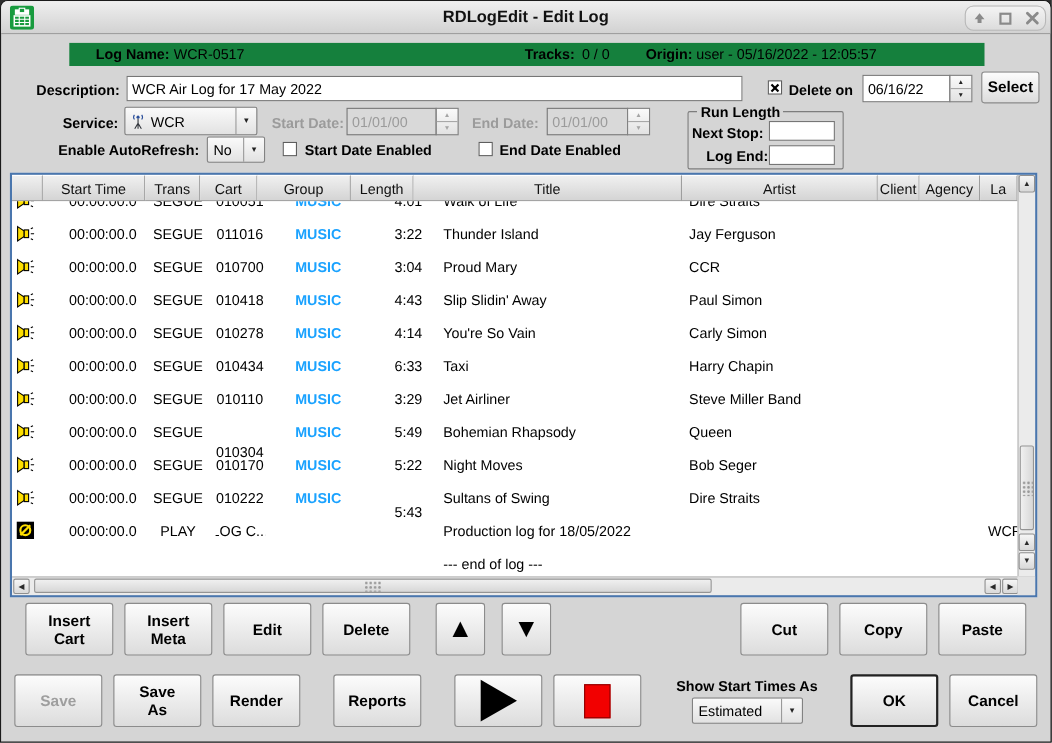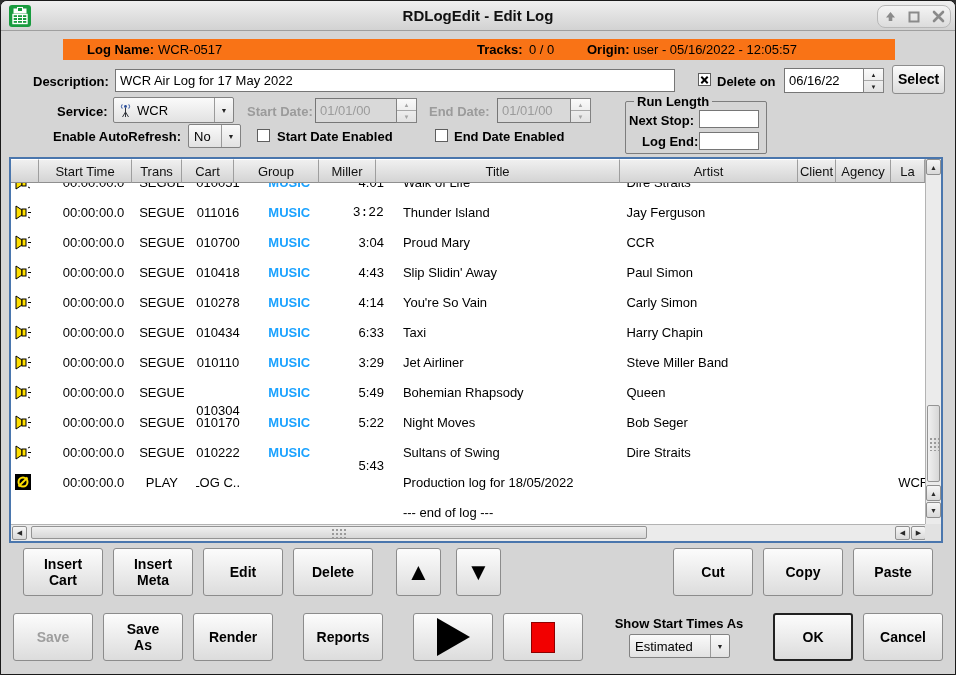--- a/index.html
+++ b/index.html
@@ -9,21 +9,21 @@
   
   .titlebar{position:absolute;left:0;top:0;width:100%;height:30px;
             background:linear-gradient(#efefef,#d2d2d2);border-bottom:1px solid #9f9f9f;}
   .title{position:absolute;left:0;right:0;top:6px;text-align:center;font-weight:bold;font-size:15px;color:#111;}
   .app-icon{position:absolute;left:8px;top:4px;}
   .win-controls{position:absolute;right:4px;top:4px;width:74px;height:23px;display:flex;align-items:center;
                 justify-content:space-around;background:linear-gradient(#f4f4f4,#dcdcdc);
                 border:1px solid #b8b8b8;border-radius:8px;}
   .wc{color:#8a8a8a;display:flex;align-items:center;justify-content:center;width:18px;height:18px;}
   
-  .infobar{position:absolute;left:62px;top:38px;width:832px;height:21px;background:#f97316;font-size:13px;}
+  .infobar{position:absolute;left:62px;top:38px;width:832px;height:21px;background:#15803d;font-size:13px;}
   .infobar span{position:absolute;top:3px;white-space:nowrap;}
   .b{font-weight:bold;}
   
   .lbl{position:absolute;font-weight:bold;font-size:13px;white-space:nowrap;color:#000;}
   .lbl.dis{color:#9b9b9b;}
   .input{position:absolute;background:#fff;border:1px solid #767676;font-size:13px;
          display:flex;align-items:center;padding:0 4px;white-space:nowrap;overflow:hidden;}
   .input.dis{background:#d9d9d9;color:#9b9b9b;}
   .btn{position:absolute;background:linear-gradient(#fcfcfc,#dcdcdc);border:1px solid #8c8c8c;border-radius:3px;
        font-weight:bold;font-size:14px;color:#000;display:flex;align-items:center;justify-content:center;
@@ -186,21 +186,21 @@
   <span class="check" style="left:434px;top:128px"></span>
   <span class="lbl" style="left:453px;top:128px">End Date Enabled</span>
 
   <div class="tframe">
     <div class="thead" id="thead">
         <div class="hcell" style="width: 28px;"></div>
         <div class="hcell" style="width: 93px;">Start Time</div>
         <div class="hcell" style="width: 50px;">Trans</div>
         <div class="hcell" style="width: 52px;">Cart</div>
         <div class="hcell" style="width: 85px;">Group</div>
-        <div class="hcell" style="width: 57px;">Miller</div>
+        <div class="hcell" style="width: 57px;">Length</div>
         <div class="hcell" style="width: 244px;">Title</div>
         <div class="hcell" style="width: 178px;">Artist</div>
         <div class="hcell" style="width: 38px;">Client</div>
         <div class="hcell" style="width: 55px;">Agency</div>
         <div class="hcell" style="width: 34px;">La</div>
       </div>
     <div class="tbody" id="tbody">
         <div class="trow">
           <div class="tcell ac" style="width: 28px;">
             <svg width="17" height="17" viewBox="0 0 17 17">
@@ -225,21 +225,21 @@
             <svg width="17" height="17" viewBox="0 0 17 17">
               <polygon points="1,2 7,6 7,11 1,15" fill="#ffdf00" stroke="#000" stroke-width="1"></polygon>
               <rect x="7" y="5" width="4" height="7" fill="#ffdf00" stroke="#000" stroke-width="1"></rect>
               <path d="M13,4 L15,3 M13,8.5 L16,8.5 M13,13 L15,14" stroke="#000" stroke-width="1"></path>
             </svg>
           </div>
           <div class="tcell ar" style="width: 93px;">00:00:00.0</div>
           <div class="tcell ac" style="width: 50px;">SEGUE</div>
           <div class="tcell ac" style="width: 52px;">011016</div>
           <div class="tcell ac grpcell" style="width: 85px; color: rgb(26, 162, 255);">MUSIC</div>
-          <div class="tcell ar" style="width: 57px; font-family: Liberation Mono, monospace;">3:22</div>
+          <div class="tcell ar" style="width: 57px;">3:22</div>
           <div class="tcell al" style="width: 244px;">Thunder Island</div>
           <div class="tcell al" style="width: 178px;">Jay Ferguson</div>
           <div class="tcell al" style="width: 38px;"></div>
           <div class="tcell al" style="width: 55px;"></div>
           <div class="tcell al" style="width: 34px;"></div>
         </div>
         <div class="trow">
           <div class="tcell ac" style="width: 28px;">
             <svg width="17" height="17" viewBox="0 0 17 17">
               <polygon points="1,2 7,6 7,11 1,15" fill="#ffdf00" stroke="#000" stroke-width="1"></polygon>

